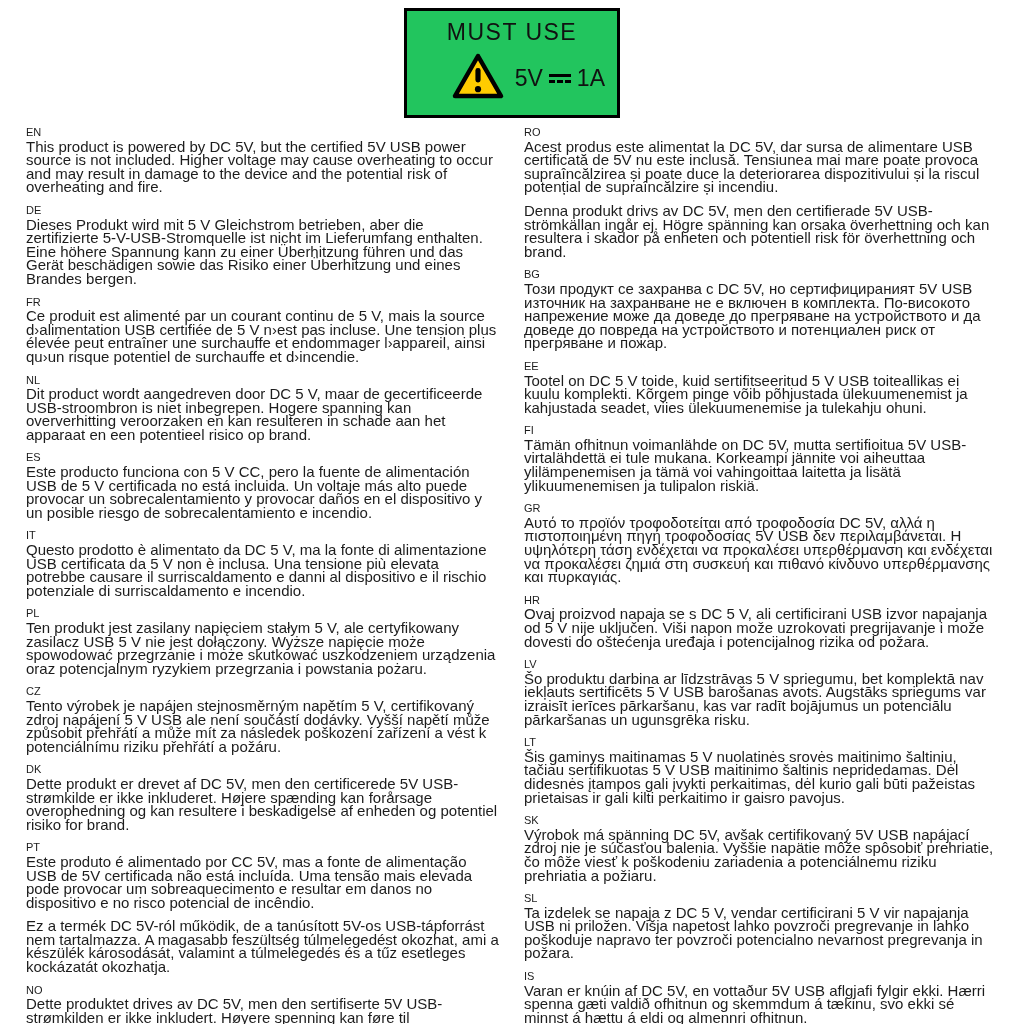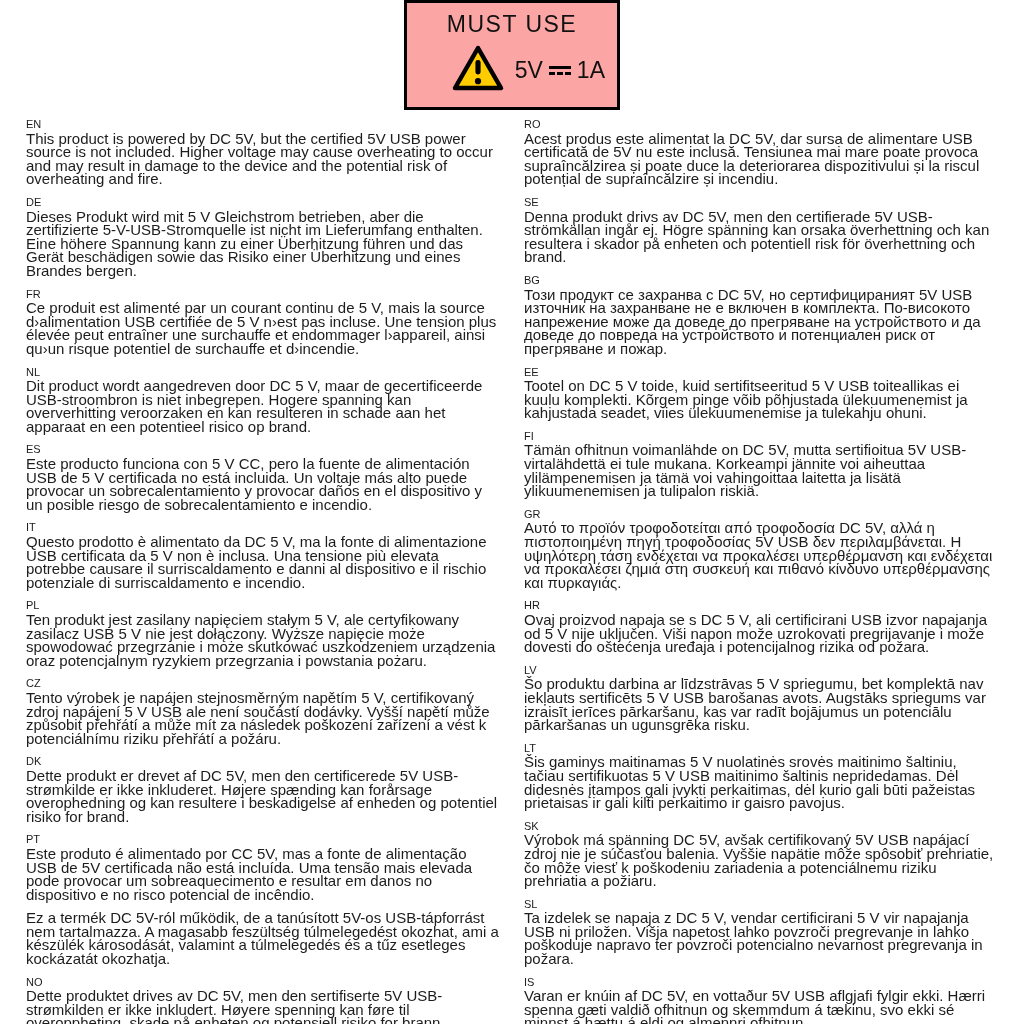--- a/index.html
+++ b/index.html
@@ -15,24 +15,24 @@
   .page {
     width: 1024px;
     height: 1024px;
     box-sizing: border-box;
     overflow: hidden;
   }
   
   .banner-box {
     width: 216px;
     box-sizing: border-box;
-    margin: 0 auto 0 auto;
+    margin: 8px auto 0 auto;
     border: 3px solid #000000;
     padding: 8px 12px 11px 12px;
-    background: #fca5a5;
+    background: #22c55e;
   }
   .banner-title {
     text-align: center;
     font-size: 23px;
     letter-spacing: 1.5px;
     font-weight: 400;
     color: #111111;
   }
   .banner-row {
     display: flex;
@@ -166,21 +166,20 @@
           <div class="lang-code">NO</div>
           <div class="lang-text">Dette produktet drives av DC 5V, men den sertifiserte 5V USB-strømkilden er ikke inkludert. Høyere spenning kan føre til overoppheting, skade på enheten og potensiell risiko for brann.</div>
         </div>
       </div>
     <div class="column">
         <div class="section">
           <div class="lang-code">RO</div>
           <div class="lang-text">Acest produs este alimentat la DC 5V, dar sursa de alimentare USB certificată de 5V nu este inclusă. Tensiunea mai mare poate provoca supraîncălzirea și poate duce la deteriorarea dispozitivului și la riscul potențial de supraîncălzire și incendiu.</div>
         </div>
         <div class="section">
-          <div class="lang-code">SE</div>
           <div class="lang-text">Denna produkt drivs av DC 5V, men den certifierade 5V USB-strömkällan ingår ej. Högre spänning kan orsaka överhettning och kan resultera i skador på enheten och potentiell risk för överhettning och brand.</div>
         </div>
         <div class="section">
           <div class="lang-code">BG</div>
           <div class="lang-text">Този продукт се захранва с DC 5V, но сертифицираният 5V USB източник на захранване не е включен в комплекта. По-високото напрежение може да доведе до прегряване на устройството и да доведе до повреда на устройството и потенциален риск от прегряване и пожар.</div>
         </div>
         <div class="section">
           <div class="lang-code">EE</div>
           <div class="lang-text">Tootel on DC 5 V toide, kuid sertifitseeritud 5 V USB toiteallikas ei kuulu komplekti. Kõrgem pinge võib põhjustada ülekuumenemist ja kahjustada seadet, viies ülekuumenemise ja tulekahju ohuni.</div>
         </div>

